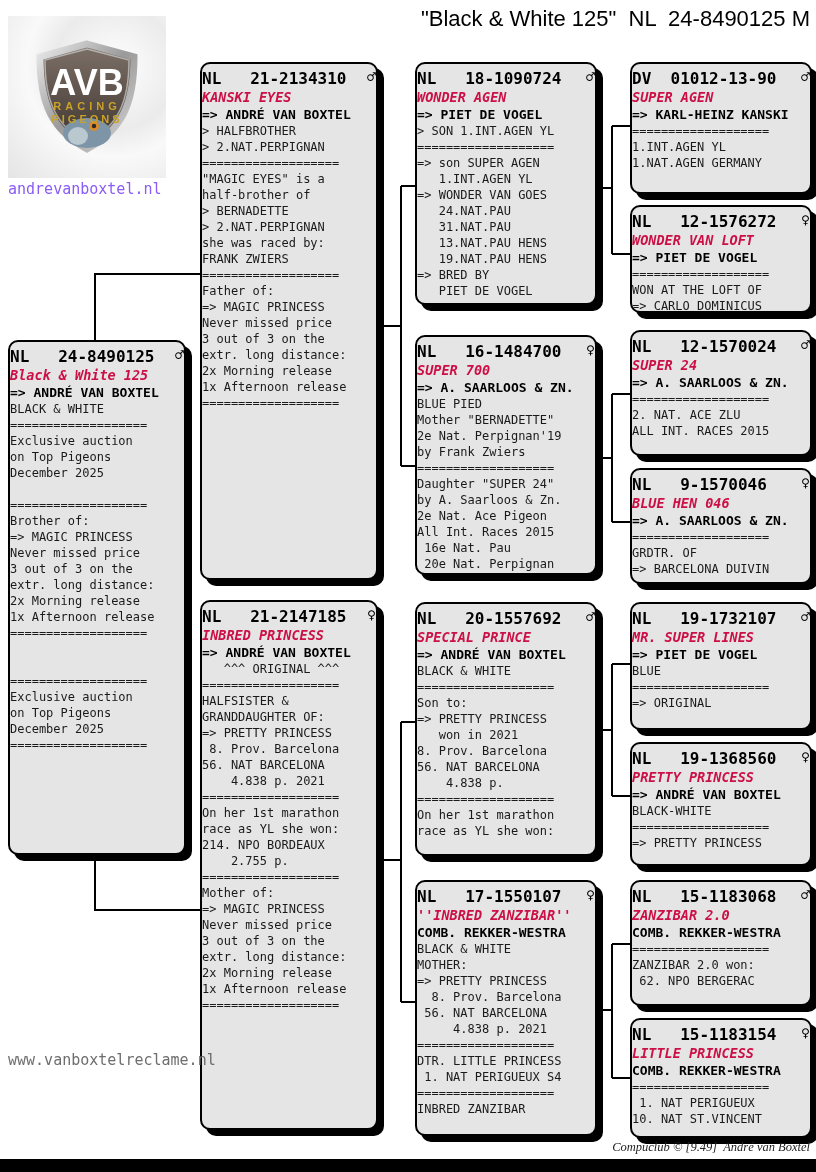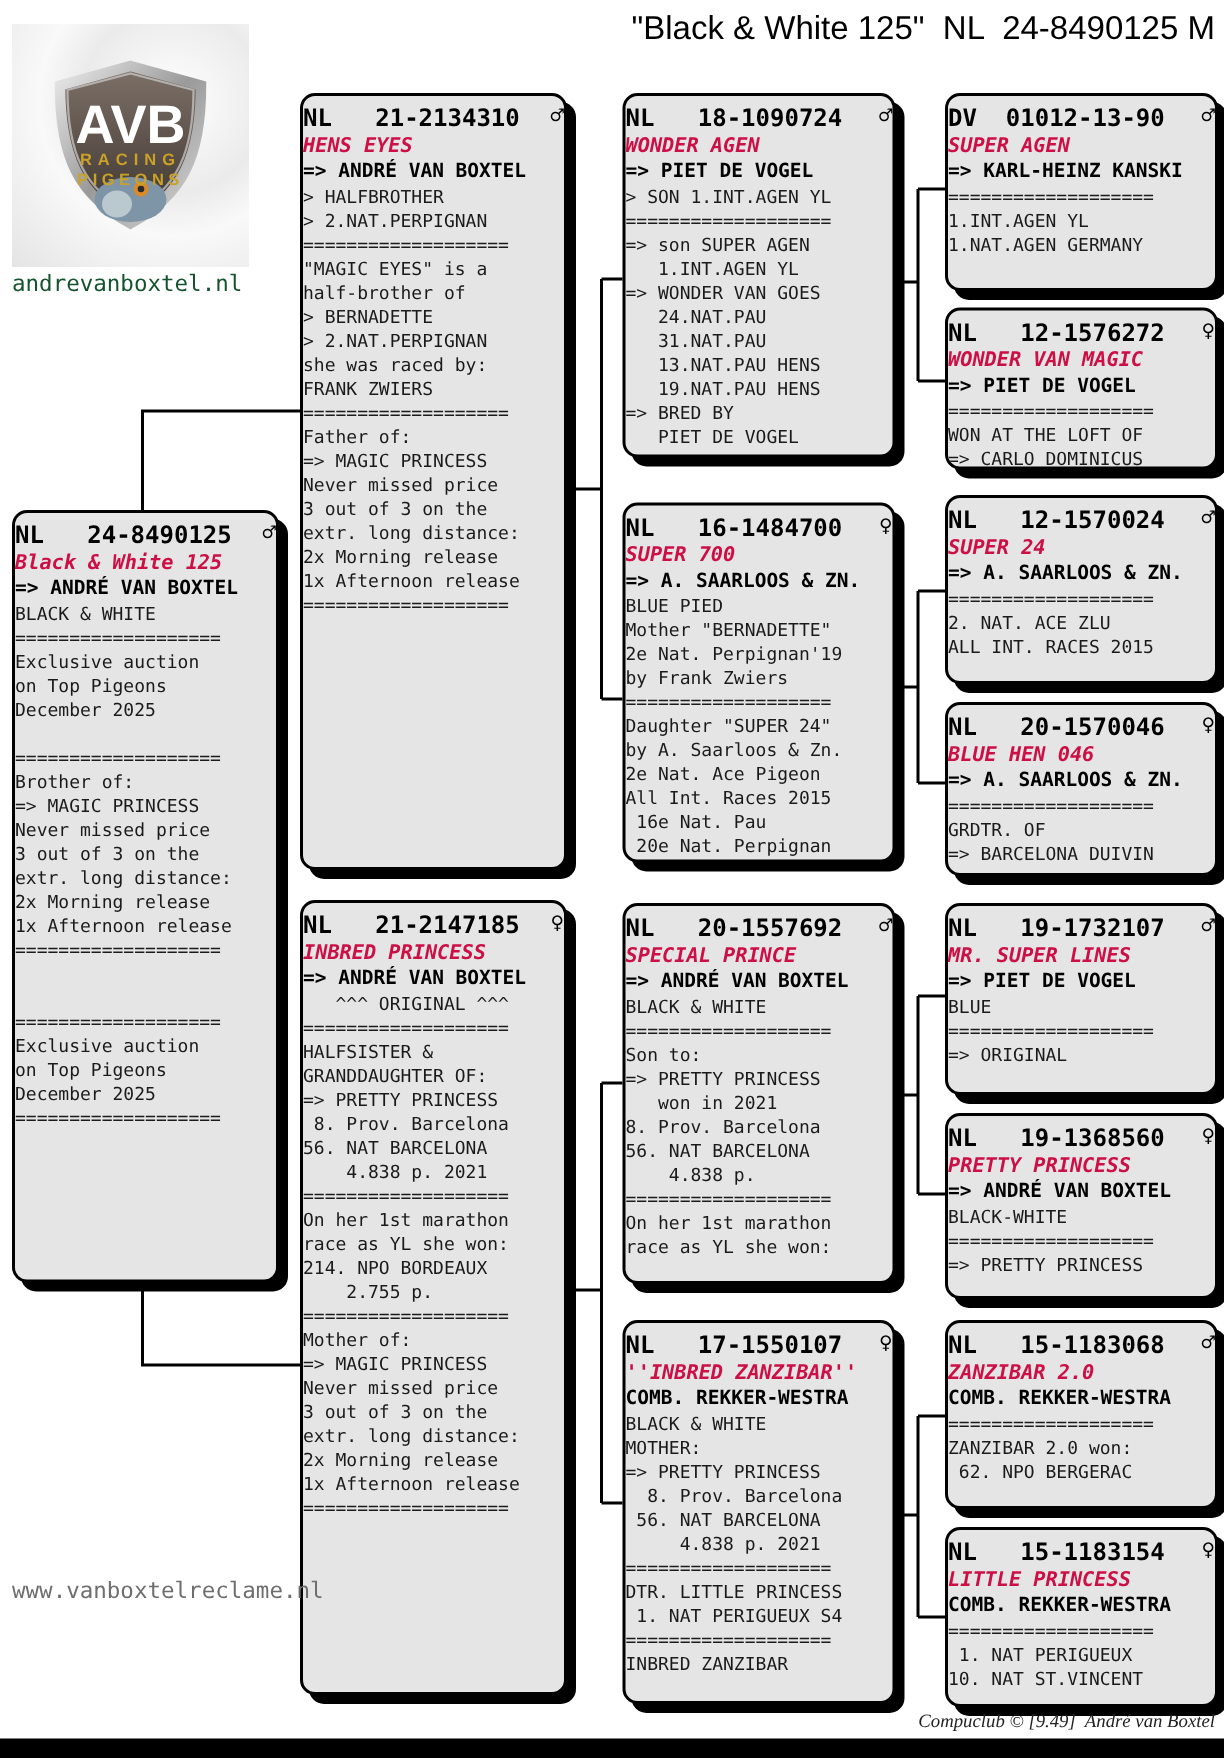--- a/index.html
+++ b/index.html
@@ -7,21 +7,21 @@
         font-family:"DejaVu Sans Mono","Liberation Mono",monospace;color:#1a1a1a;}
 
   
   .title{position:absolute;top:6px;right:6px;font-family:"Liberation Sans",sans-serif;
          font-size:22px;color:#000;white-space:pre;}
 
   
   .logo{position:absolute;left:8px;top:16px;width:158px;height:162px;
         background:radial-gradient(circle at 68% 32%,#ffffff 0%,#ebebeb 40%,#f9f9f9 58%,#e4e4e4 100%);}
   .logo svg{display:block;width:100%;height:100%;}
-  .logo-site{position:absolute;left:8px;top:180px;font-size:15px;color:#14532d;}
+  .logo-site{position:absolute;left:8px;top:180px;font-size:15px;color:#8b5cf6;}
 
   
   .pb{position:absolute;background:#e5e5e5;border:2.5px solid #000;border-radius:10px;
       box-shadow:6px 6px 0 #000;padding:5px 0;box-sizing:border-box;overflow:hidden;}
   .bh{display:flex;justify-content:space-between;align-items:flex-start;line-height:20px;}
   .ring{font-weight:bold;font-size:16px;white-space:pre;color:#000;}
   .sex{font-size:15px;line-height:16px;color:#000;}
   .nm{font-size:13.5px;font-weight:bold;font-style:italic;color:var(--accent-red,#cc0f45);
       line-height:17px;white-space:pre;}
   .fc{font-size:13px;font-weight:bold;color:#000;line-height:17px;white-space:pre;}
@@ -131,21 +131,21 @@
 on Top Pigeons
 December 2025
 ===================</div>
   </div>
 
   <div class="pb b1">
     <div class="bh">
       <span class="ring">NL   21-2134310</span>
       <span class="sex">♂</span>
     </div>
-    <div class="nm">HENS EYES</div>
+    <div class="nm">KANSKI EYES</div>
     <div class="fc">=&gt; ANDRÉ VAN BOXTEL</div>
     <div class="bd">&gt; HALFBROTHER
 &gt; 2.NAT.PERPIGNAN
 ===================
 "MAGIC EYES" is a
 half-brother of
 &gt; BERNADETTE
 &gt; 2.NAT.PERPIGNAN
 she was raced by:
 FRANK ZWIERS
@@ -276,40 +276,40 @@
     <div class="fc">=&gt; KARL-HEINZ KANSKI</div>
     <div class="bd">===================
 1.INT.AGEN YL
 1.NAT.AGEN GERMANY</div>
   </div>
   <div class="pb b8">
     <div class="bh">
       <span class="ring">NL   12-1576272</span>
       <span class="sex">♀</span>
     </div>
-    <div class="nm">WONDER VAN MAGIC</div>
+    <div class="nm">WONDER VAN LOFT</div>
     <div class="fc">=&gt; PIET DE VOGEL</div>
     <div class="bd">===================
 WON AT THE LOFT OF
 =&gt; CARLO DOMINICUS</div>
   </div>
   <div class="pb b9">
     <div class="bh">
       <span class="ring">NL   12-1570024</span>
       <span class="sex">♂</span>
     </div>
     <div class="nm">SUPER 24</div>
     <div class="fc">=&gt; A. SAARLOOS &amp; ZN.</div>
     <div class="bd">===================
 2. NAT. ACE ZLU
 ALL INT. RACES 2015</div>
   </div>
   <div class="pb b10">
     <div class="bh">
-      <span class="ring">NL   20-1570046</span>
+      <span class="ring">NL   9-1570046</span>
       <span class="sex">♀</span>
     </div>
     <div class="nm">BLUE HEN 046</div>
     <div class="fc">=&gt; A. SAARLOOS &amp; ZN.</div>
     <div class="bd">===================
 GRDTR. OF
 =&gt; BARCELONA DUIVIN</div>
   </div>
   <div class="pb b11">
     <div class="bh">

